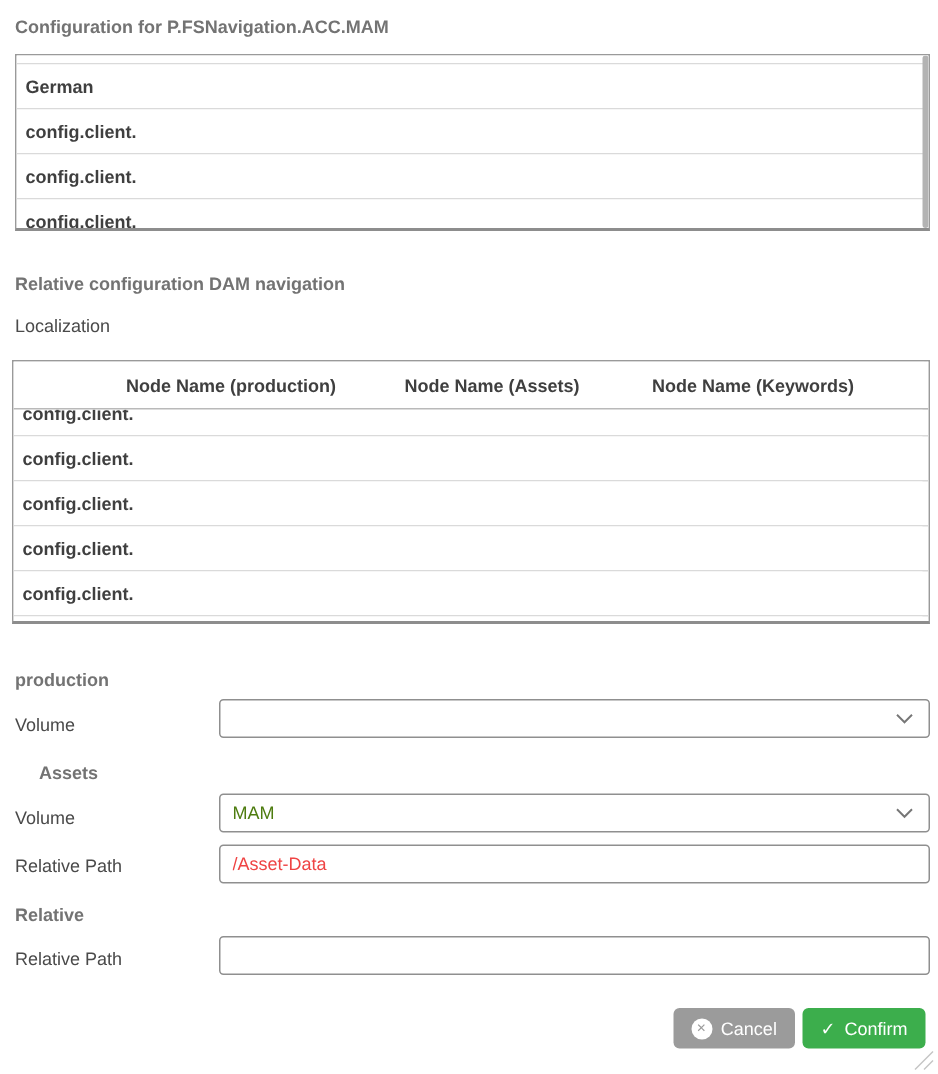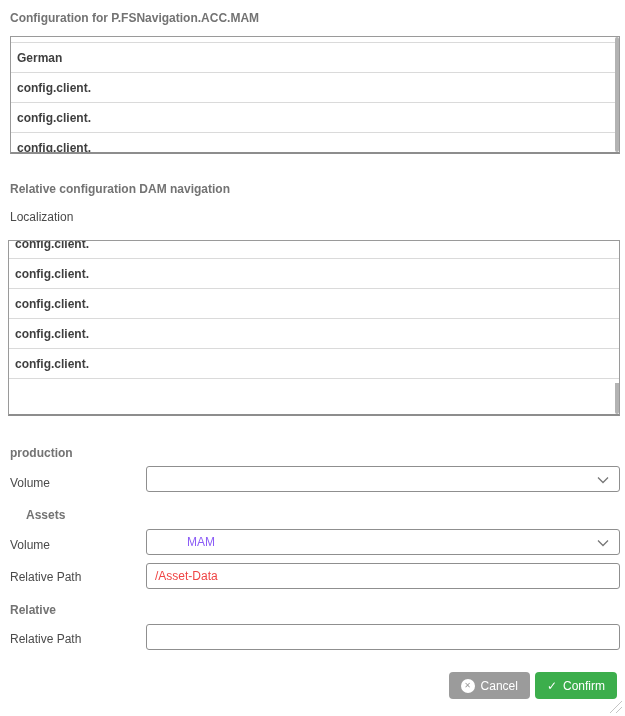--- a/index.html
+++ b/index.html
@@ -42,21 +42,21 @@
   .tbody2 { height:142px; overflow:hidden; position:relative; z-index:1; }
   .tshift2 { margin-top:-12px; }
 
   
   .selectbox {
     position:absolute; left:146px; width:474px; height:26px;
     border:1px solid #8f8f8f; border-radius:3px; background:#fff;
     display:flex; align-items:center; justify-content:space-between;
     padding:0 10px 0 8px; cursor:default;
   }
-  .selectbox .val { font-size:12px; color:#8b5cf6;margin-left:32px; }
+  .selectbox .val { font-size:12px; color:#4d7c0f; }
   .textinput {
     position:absolute; left:146px; width:474px; height:26px;
     border:1px solid #8f8f8f; border-radius:3px; background:#fff;
     font-family:"Liberation Sans","DejaVu Sans",sans-serif;
     font-size:12px; color:#ef4444; padding:0 8px; outline:none;
   }
 
   
   .btnrow { position:absolute; right:8px; top:672px; display:flex; gap:5px; }
   .btn {
@@ -89,20 +89,26 @@
     <div class="trow">config.client.</div>
     <div class="trow">config.client.</div>
   </div>
   <div class="thumb"></div>
 </div>
 
 <div class="abs h-bold" style="left:10px; top:182px;">Relative configuration DAM navigation</div>
 <div class="abs lbl" style="left:10px; top:210px;">Localization</div>
 
 <div class="scrollbox box2">
+  <div class="thead2">
+    <div class="spacer"></div>
+    <div class="hcell">Node Name (production)</div>
+    <div class="hcell">Node Name (Assets)</div>
+    <div class="hcell">Node Name (Keywords)</div>
+  </div>
   <div class="tbody2">
     <div class="tshift2">
       <div class="trow">config.client.</div>
       <div class="trow">config.client.</div>
       <div class="trow">config.client.</div>
       <div class="trow">config.client.</div>
       <div class="trow">config.client.</div>
       <div class="trow filler"></div>
     </div>
   </div>

